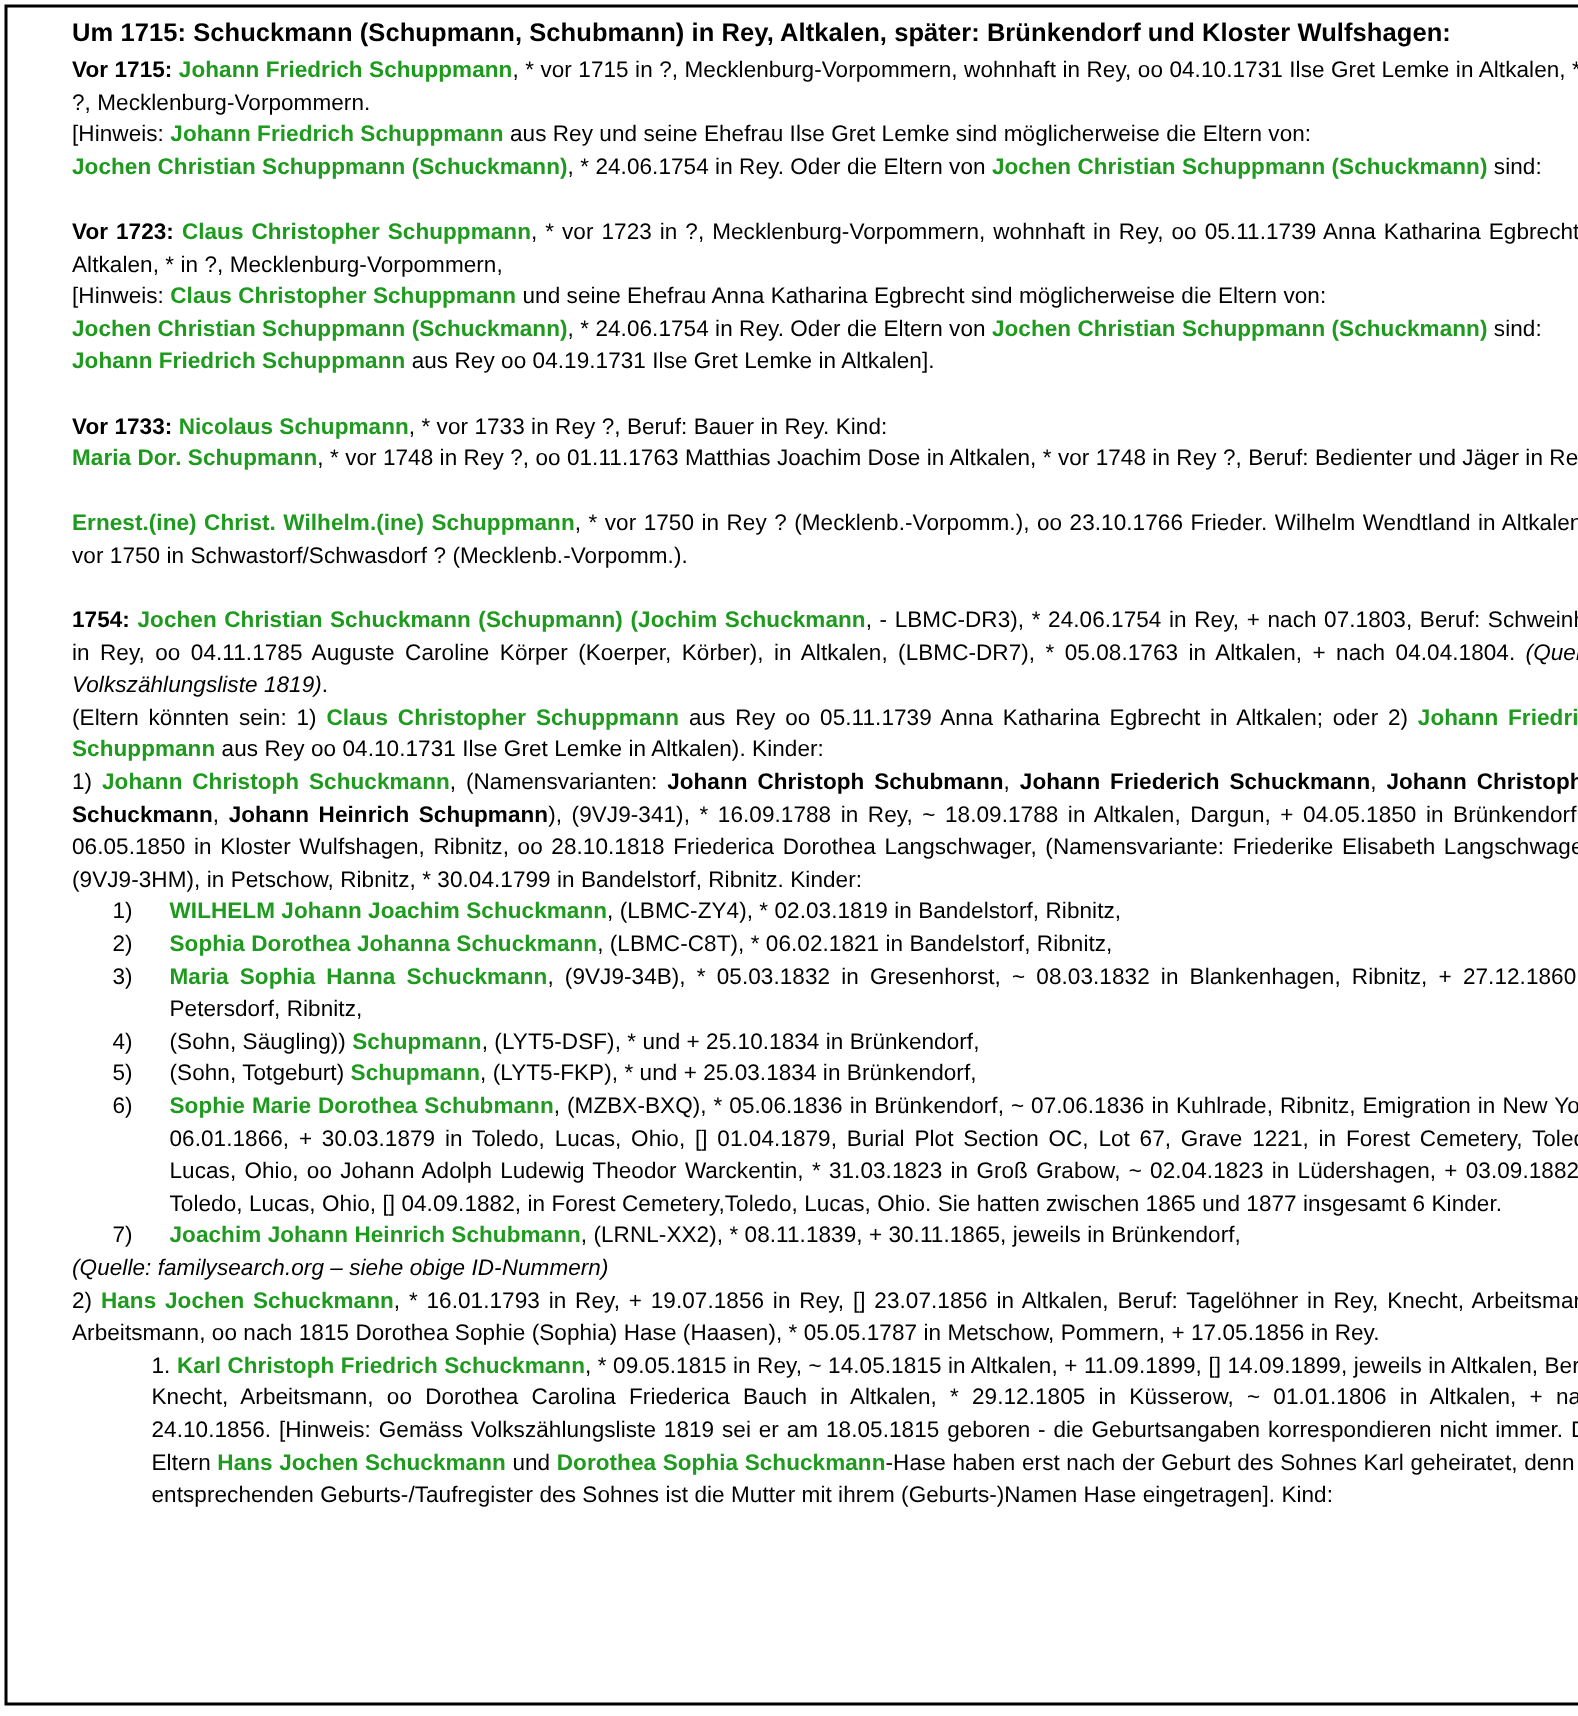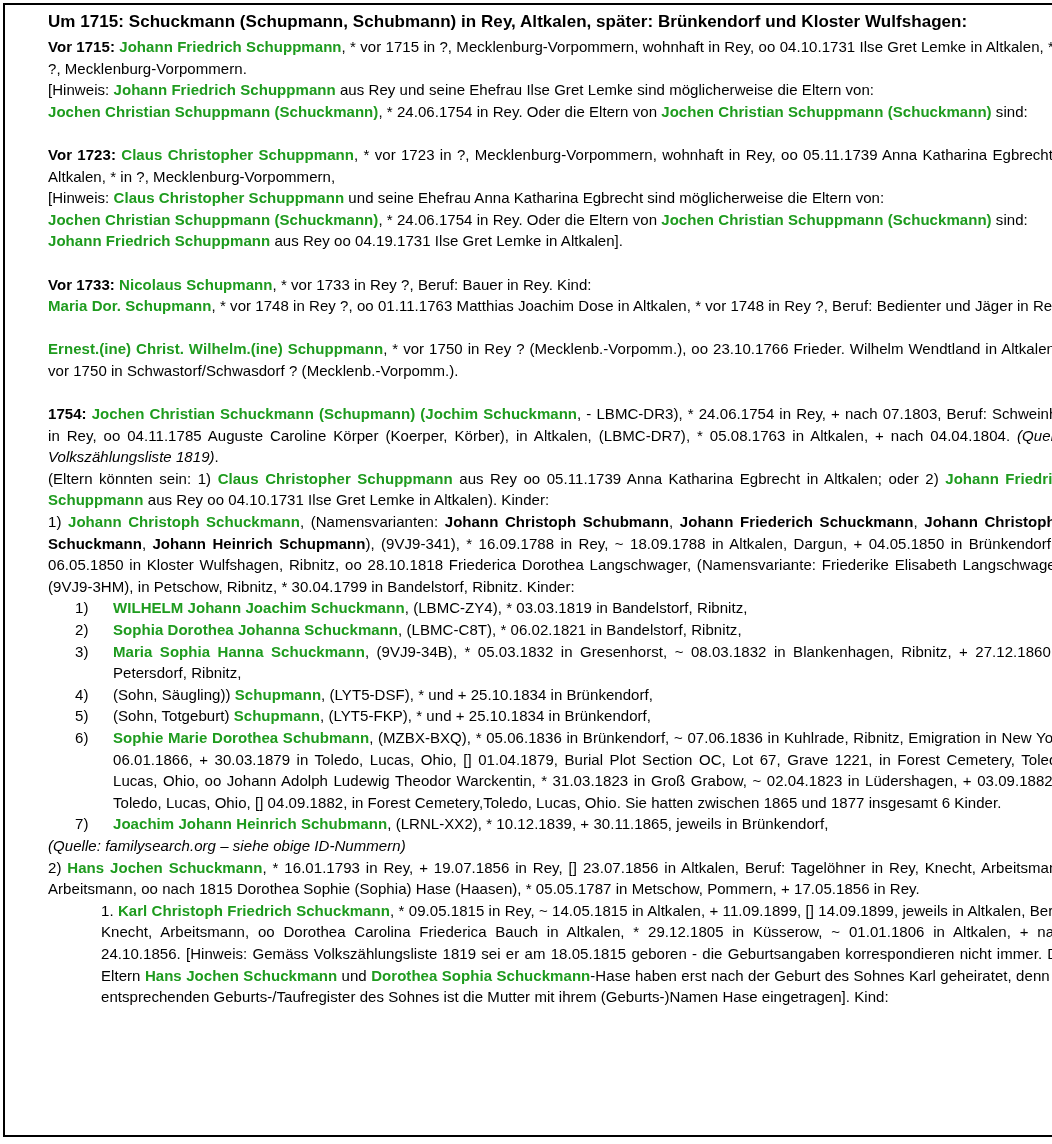--- a/index.html
+++ b/index.html
@@ -63,24 +63,24 @@
       <div class="blk p"><span class="run bg">Johann Friedrich Schuppmann</span><span class="run "> aus Rey oo 04.19.1731 Ilse Gret Lemke in Altkalen].</span></div>
       <div class="blk blank"></div>
       <div class="blk p"><span class="run b">Vor 1733: </span><span class="run bg">Nicolaus Schupmann</span><span class="run ">, * vor 1733 in Rey ?, Beruf: Bauer in Rey. Kind:</span></div>
       <div class="blk p"><span class="run bg">Maria Dor. Schupmann</span><span class="run ">, * vor 1748 in Rey ?, oo 01.11.1763 Matthias Joachim Dose in Altkalen, * vor 1748 in Rey ?, Beruf: Bedienter und Jäger in Rey.</span></div>
       <div class="blk blank"></div>
       <div class="blk p"><span class="run bg">Ernest.(ine) Christ. Wilhelm.(ine) Schuppmann</span><span class="run ">, * vor 1750 in Rey ? (Mecklenb.-Vorpomm.), oo 23.10.1766 Frieder. Wilhelm Wendtland in Altkalen, * vor 1750 in Schwastorf/Schwasdorf ? (Mecklenb.-Vorpomm.).</span></div>
       <div class="blk blank"></div>
       <div class="blk p"><span class="run b">1754: </span><span class="run bg">Jochen Christian Schuckmann (Schupmann) (Jochim Schuckmann</span><span class="run ">, - LBMC-DR3), * 24.06.1754 in Rey, + nach 07.1803, Beruf: Schweinhirt in Rey, oo 04.11.1785 Auguste Caroline Körper (Koerper, Körber), in Altkalen, (LBMC-DR7), * 05.08.1763 in Altkalen, + nach 04.04.1804. </span><span class="run i">(Quelle: Volkszählungsliste 1819)</span><span class="run ">.</span></div>
       <div class="blk p"><span class="run ">(Eltern könnten sein: 1) </span><span class="run bg">Claus Christopher Schuppmann</span><span class="run "> aus Rey oo 05.11.1739 Anna Katharina Egbrecht in Altkalen; oder 2) </span><span class="run bg">Johann Friedrich Schuppmann</span><span class="run "> aus Rey oo 04.10.1731 Ilse Gret Lemke in Altkalen). Kinder:</span></div>
       <div class="blk p"><span class="run ">1) </span><span class="run bg">Johann Christoph Schuckmann</span><span class="run ">, (Namensvarianten: </span><span class="run b">Johann Christoph Schubmann</span><span class="run ">, </span><span class="run b">Johann Friederich Schuckmann</span><span class="run ">, </span><span class="run b">Johann Christopher Schuckmann</span><span class="run ">, </span><span class="run b">Johann Heinrich Schupmann</span><span class="run ">), (9VJ9-341), * 16.09.1788 in Rey, ~ 18.09.1788 in Altkalen, Dargun, + 04.05.1850 in Brünkendorf, [] 06.05.1850 in Kloster Wulfshagen, Ribnitz, oo 28.10.1818 Friederica Dorothea Langschwager, (Namensvariante: Friederike Elisabeth Langschwager), (9VJ9-3HM), in Petschow, Ribnitz, * 30.04.1799 in Bandelstorf, Ribnitz. Kinder:</span></div>
-      <div class="blk li1"><span class="num">1)</span><span class="run bg">WILHELM Johann Joachim Schuckmann</span><span class="run ">, (LBMC-ZY4), * 03.03.1819 in Bandelstorf, Ribnitz,</span></div>
+      <div class="blk li1"><span class="num">1)</span><span class="run bg">WILHELM Johann Joachim Schuckmann</span><span class="run ">, (LBMC-ZY4), * 02.03.1819 in Bandelstorf, Ribnitz,</span></div>
       <div class="blk li1"><span class="num">2)</span><span class="run bg">Sophia Dorothea Johanna Schuckmann</span><span class="run ">, (LBMC-C8T), * 06.02.1821 in Bandelstorf, Ribnitz,</span></div>
       <div class="blk li1"><span class="num">3)</span><span class="run bg">Maria Sophia Hanna Schuckmann</span><span class="run ">, (9VJ9-34B), * 05.03.1832 in Gresenhorst, ~ 08.03.1832 in Blankenhagen, Ribnitz, + 27.12.1860 in Petersdorf, Ribnitz,</span></div>
       <div class="blk li1"><span class="num">4)</span><span class="run ">(Sohn, Säugling)) </span><span class="run bg">Schupmann</span><span class="run ">, (LYT5-DSF), * und + 25.10.1834 in Brünkendorf,</span></div>
-      <div class="blk li1"><span class="num">5)</span><span class="run ">(Sohn, Totgeburt) </span><span class="run bg">Schupmann</span><span class="run ">, (LYT5-FKP), * und + 25.10.1834 in Brünkendorf,</span></div>
+      <div class="blk li1"><span class="num">5)</span><span class="run ">(Sohn, Totgeburt) </span><span class="run bg">Schupmann</span><span class="run ">, (LYT5-FKP), * und + 25.03.1834 in Brünkendorf,</span></div>
       <div class="blk li1"><span class="num">6)</span><span class="run bg">Sophie Marie Dorothea Schubmann</span><span class="run ">, (MZBX-BXQ), * 05.06.1836 in Brünkendorf, ~ 07.06.1836 in Kuhlrade, Ribnitz, Emigration in New York: 06.01.1866, + 30.03.1879 in Toledo, Lucas, Ohio, [] 01.04.1879, Burial Plot Section OC, Lot 67, Grave 1221, in Forest Cemetery, Toledo, Lucas, Ohio, oo Johann Adolph Ludewig Theodor Warckentin, * 31.03.1823 in Groß Grabow, ~ 02.04.1823 in Lüdershagen, + 03.09.1882 in Toledo, Lucas, Ohio, [] 04.09.1882, in Forest Cemetery,Toledo, Lucas, Ohio. Sie hatten zwischen 1865 und 1877 insgesamt 6 Kinder.</span></div>
-      <div class="blk li1"><span class="num">7)</span><span class="run bg">Joachim Johann Heinrich Schubmann</span><span class="run ">, (LRNL-XX2), * 10.12.1839, + 30.11.1865, jeweils in Brünkendorf,</span></div>
+      <div class="blk li1"><span class="num">7)</span><span class="run bg">Joachim Johann Heinrich Schubmann</span><span class="run ">, (LRNL-XX2), * 08.11.1839, + 30.11.1865, jeweils in Brünkendorf,</span></div>
       <div class="blk p"><span class="run i">(Quelle: familysearch.org – siehe obige ID-Nummern)</span></div>
       <div class="blk p"><span class="run ">2) </span><span class="run bg">Hans Jochen Schuckmann</span><span class="run ">, * 16.01.1793 in Rey, + 19.07.1856 in Rey, [] 23.07.1856 in Altkalen, Beruf: Tagelöhner in Rey, Knecht, Arbeitsmann, Arbeitsmann, oo nach 1815 Dorothea Sophie (Sophia) Hase (Haasen), * 05.05.1787 in Metschow, Pommern, + 17.05.1856 in Rey.</span></div>
       <div class="blk li2"><span class="run ">1. </span><span class="run bg">Karl Christoph Friedrich Schuckmann</span><span class="run ">, * 09.05.1815 in Rey, ~ 14.05.1815 in Altkalen, + 11.09.1899, [] 14.09.1899, jeweils in Altkalen, Beruf: Knecht, Arbeitsmann, oo Dorothea Carolina Friederica Bauch in Altkalen, * 29.12.1805 in Küsserow, ~ 01.01.1806 in Altkalen, + nach 24.10.1856. [Hinweis: Gemäss Volkszählungsliste 1819 sei er am 18.05.1815 geboren - die Geburtsangaben korrespondieren nicht immer. Die Eltern </span><span class="run bg">Hans Jochen Schuckmann</span><span class="run "> und </span><span class="run bg">Dorothea Sophia Schuckmann</span><span class="run ">-Hase haben erst nach der Geburt des Sohnes Karl geheiratet, denn im entsprechenden Geburts-/Taufregister des Sohnes ist die Mutter mit ihrem (Geburts-)Namen Hase eingetragen]. Kind:</span></div>
     </div>
 </div>
 
 </body></html>

